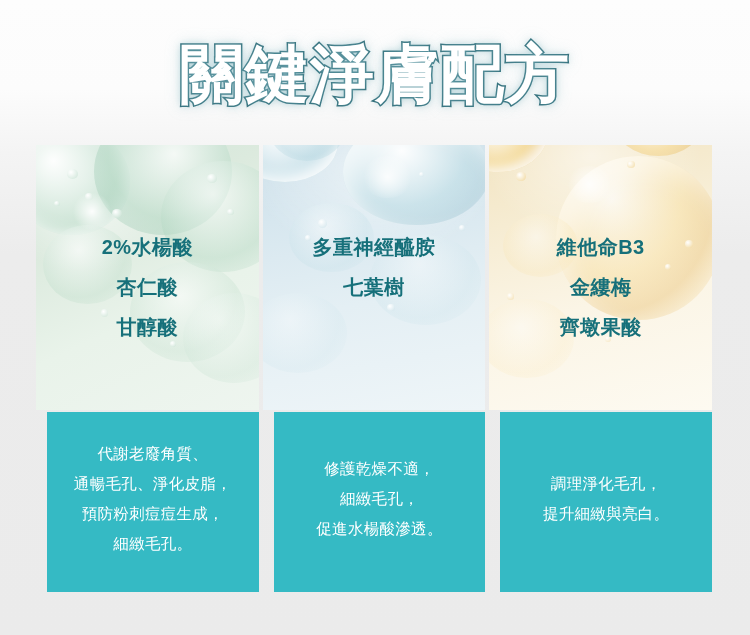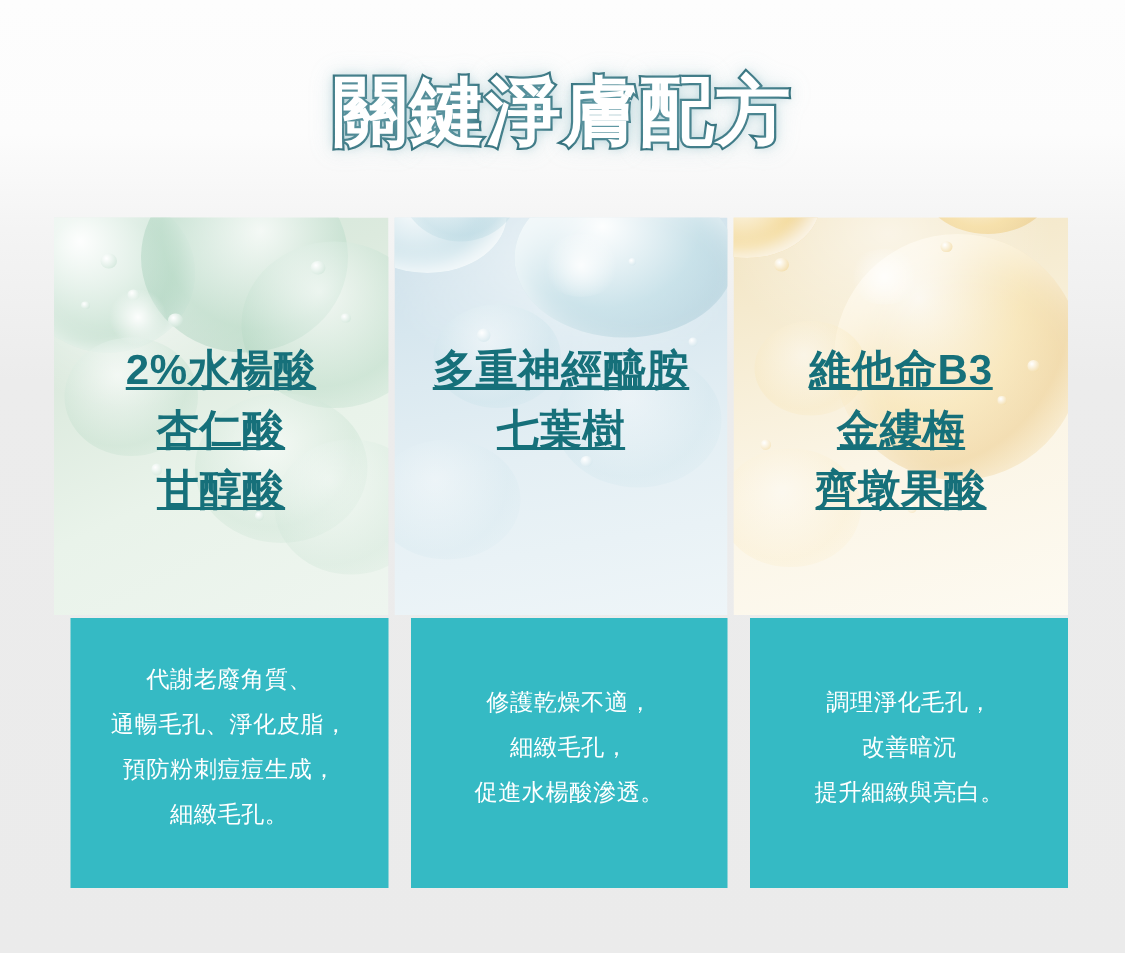--- a/index.html
+++ b/index.html
@@ -25,21 +25,21 @@
   
   #title-wrap {
     position: absolute;
     left: 0;
     top: 44px;
     width: 750px;
     text-align: center;
   }
   #page-title {
     display: inline-block;
-    font-size: 50px;
+    font-size: 64px;
     font-weight: bold;
     letter-spacing: 1px;
     line-height: 60px;
     color: #ffffff;
     -webkit-text-stroke: 3px #2f6c78;
     paint-order: stroke fill;
     text-shadow:
       0 0 7px rgba(120, 175, 185, 0.55),
       0 0 16px rgba(140, 190, 200, 0.40);
   }
@@ -173,27 +173,26 @@
   }
 
   .ingredients {
     position: absolute;
     left: 0;
     right: 0;
     top: 82px;
     text-align: center;
   }
   .ingredients .line {
-    font-size: 28px;
+    font-size: 20px;
     font-weight: bold;
     line-height: 40px;
     color: #16707a;
     letter-spacing: 0.5px;
     white-space: nowrap;
-    text-decoration: underline;
   }
 
   
   .benefit {
     flex: 1 1 auto;
     margin-top: 2px;
     background: #35bac4;
     display: flex;
     align-items: center;
     justify-content: center;
@@ -309,20 +308,19 @@
         </div>
         <div class="ingredients">
           <div class="line">維他命B3</div>
           <div class="line">金縷梅</div>
           <div class="line">齊墩果酸</div>
         </div>
       </div>
       <div class="benefit">
         <div class="benefit-text">
           <div class="line">調理淨化毛孔，</div>
-          <div class="line">改善暗沉</div>
           <div class="line">提升細緻與亮白。</div>
         </div>
       </div>
     </div>
 
   </div>
 </div>
 
 </body></html>

